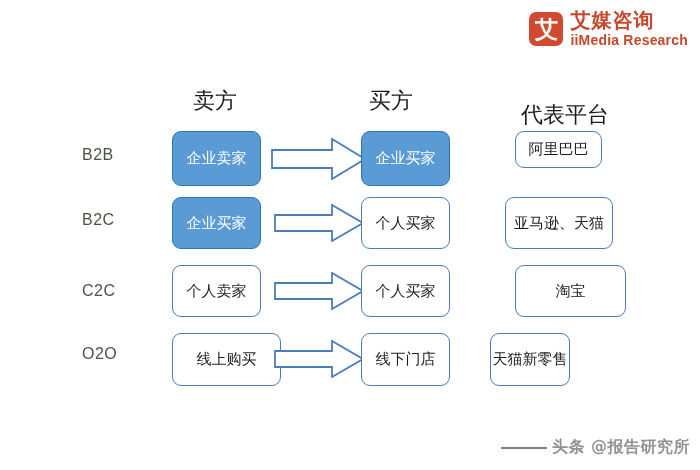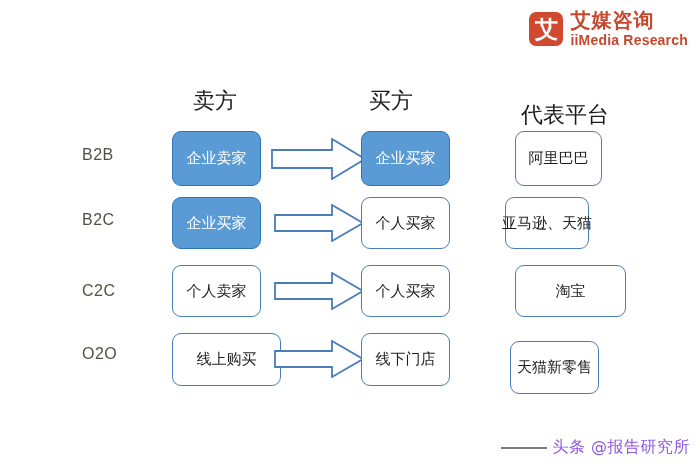--- a/index.html
+++ b/index.html
@@ -119,23 +119,23 @@
     gap: 5px;
     opacity: 0.78;
   }
   .footer-rule {
     width: 46px;
     height: 2px;
     background: #5a5a5a;
   }
   .footer-text {
     font-size: 16px;
-    color: #6d28d9;
+    color: #737373;
     font-family: "DejaVu Sans", sans-serif;
-    font-weight: normal;
+    font-weight: bold;
     letter-spacing: 0.5px;
   }
 </style>
 </head>
 <body>
 
 <div class="brand">
   <div class="brand-mark">艾</div>
   <div class="brand-text">
     <span class="brand-cn">艾媒咨询</span>
@@ -148,48 +148,48 @@
 <div class="col-header hdr-platform">代表平台</div>
 
 <div class="row-label" style="top:146px">B2B</div>
 <div class="node filled" style="left:172px; top:131px; width:89px; height:55px;">企业卖家</div>
 <div class="arrow" style="left:271px; top:138px;">
   <svg width="95" height="42" viewBox="0 0 95 42">
     <polygon points="1,12 61,12 61,1 94,21 61,41 61,30 1,30" fill="#ffffff" stroke="#4a7ebb" stroke-width="1.8" stroke-linejoin="miter"></polygon>
   </svg>
 </div>
 <div class="node filled" style="left:361px; top:131px; width:89px; height:55px;">企业买家</div>
-<div class="node" style="left:515px; top:131px; width:87px; height:55px;">阿里巴巴</div>
+<div class="node" style="left:515px; top:131px; width:87px; height:37px;">阿里巴巴</div>
 
 <div class="row-label" style="top:211px">B2C</div>
 <div class="node filled" style="left:172px; top:197px; width:89px; height:52px;">企业买家</div>
 <div class="arrow" style="left:274px; top:204px;">
   <svg width="90" height="38" viewBox="0 0 90 38">
     <polygon points="1,11 58,11 58,1 89,19 58,37 58,27 1,27" fill="#ffffff" stroke="#4a7ebb" stroke-width="1.8" stroke-linejoin="miter"></polygon>
   </svg>
 </div>
 <div class="node" style="left:361px; top:197px; width:89px; height:52px;">个人买家</div>
-<div class="node" style="left:505px; top:197px; width:84px; height:52px;">亚马逊、天猫</div>
+<div class="node" style="left:505px; top:197px; width:108px; height:52px;">亚马逊、天猫</div>
 
 <div class="row-label" style="top:282px">C2C</div>
 <div class="node" style="left:172px; top:265px; width:89px; height:52px;">个人卖家</div>
 <div class="arrow" style="left:274px; top:272px;">
   <svg width="90" height="38" viewBox="0 0 90 38">
     <polygon points="1,11 58,11 58,1 89,19 58,37 58,27 1,27" fill="#ffffff" stroke="#4a7ebb" stroke-width="1.8" stroke-linejoin="miter"></polygon>
   </svg>
 </div>
 <div class="node" style="left:361px; top:265px; width:89px; height:52px;">个人买家</div>
 <div class="node" style="left:515px; top:265px; width:111px; height:52px;">淘宝</div>
 
 <div class="row-label" style="top:345px">O2O</div>
 <div class="node" style="left:172px; top:333px; width:109px; height:53px;">线上购买</div>
 <div class="arrow" style="left:274px; top:340px;">
   <svg width="90" height="38" viewBox="0 0 90 38">
     <polygon points="1,11 58,11 58,1 89,19 58,37 58,27 1,27" fill="#ffffff" stroke="#4a7ebb" stroke-width="1.8" stroke-linejoin="miter"></polygon>
   </svg>
 </div>
 <div class="node" style="left:361px; top:333px; width:89px; height:53px;">线下门店</div>
-<div class="node" style="left:510px; top:333px; width:89px; height:53px;margin-top:8px;">天猫新零售</div>
+<div class="node" style="left:490px; top:333px; width:80px; height:53px;">天猫新零售</div>
 
 <div class="footer-mark">
   <span class="footer-rule"></span>
   <span class="footer-text">头条 @报告研究所</span>
 </div>
 
 </body></html>

